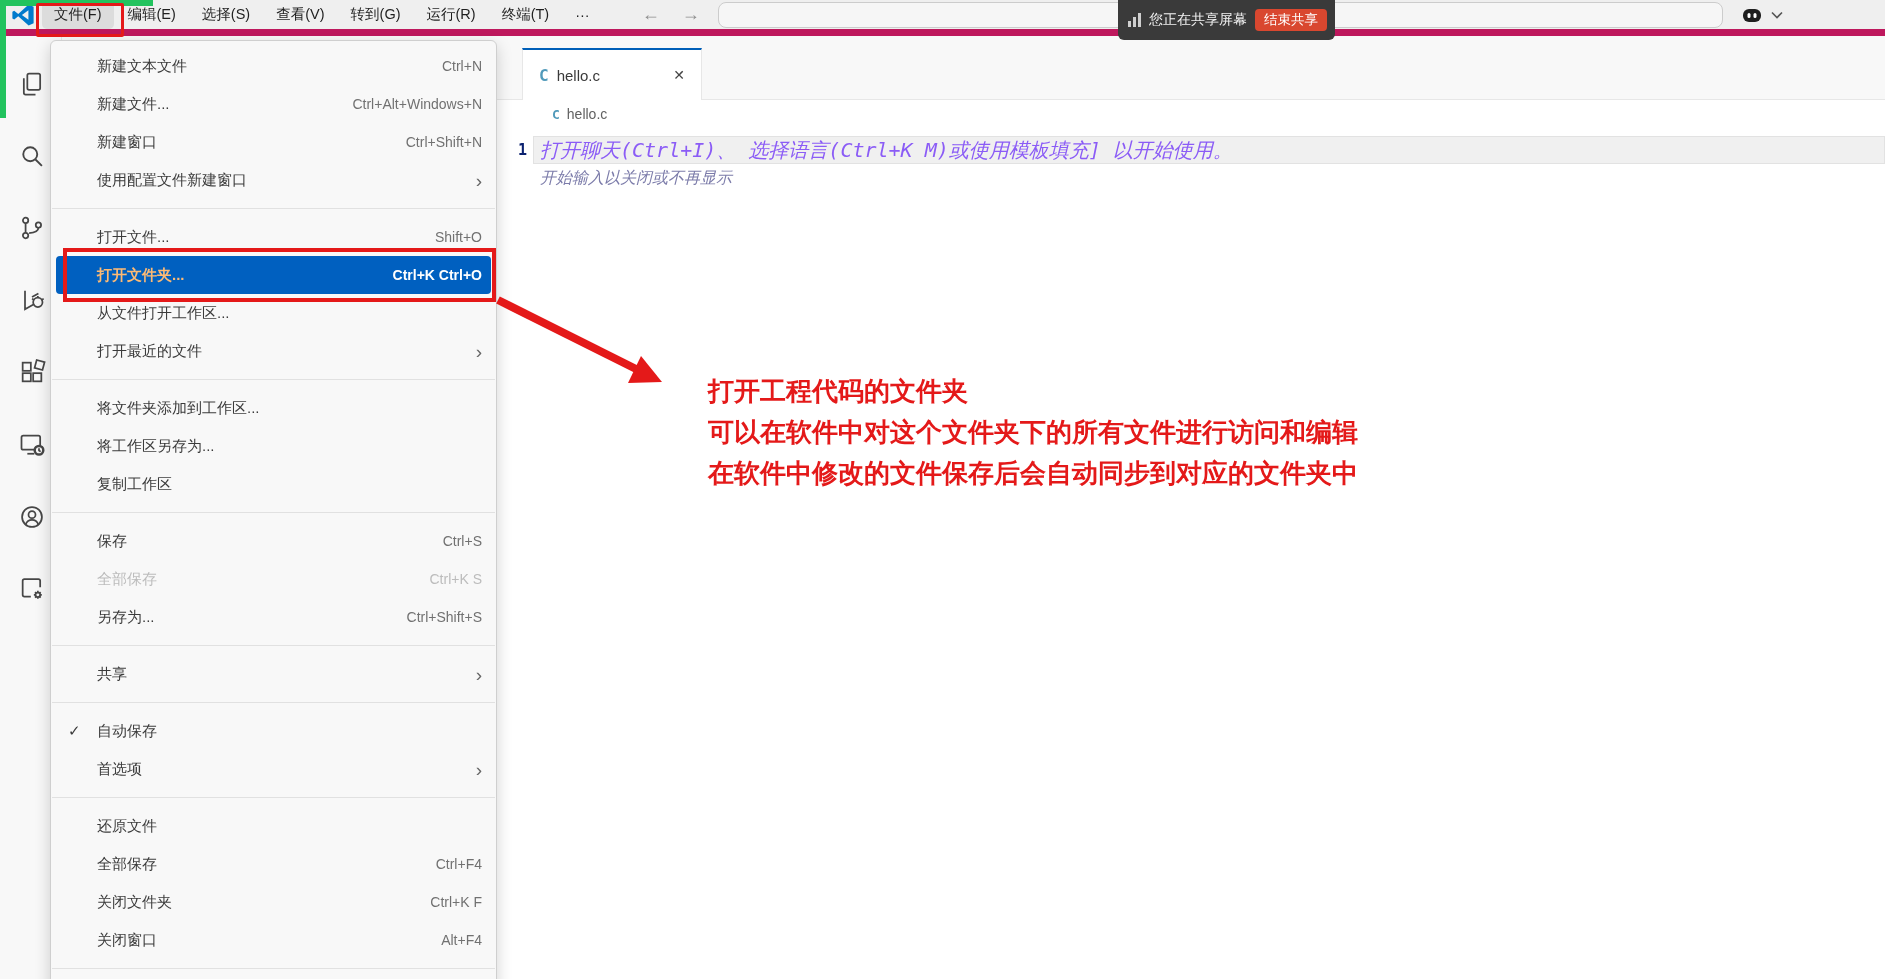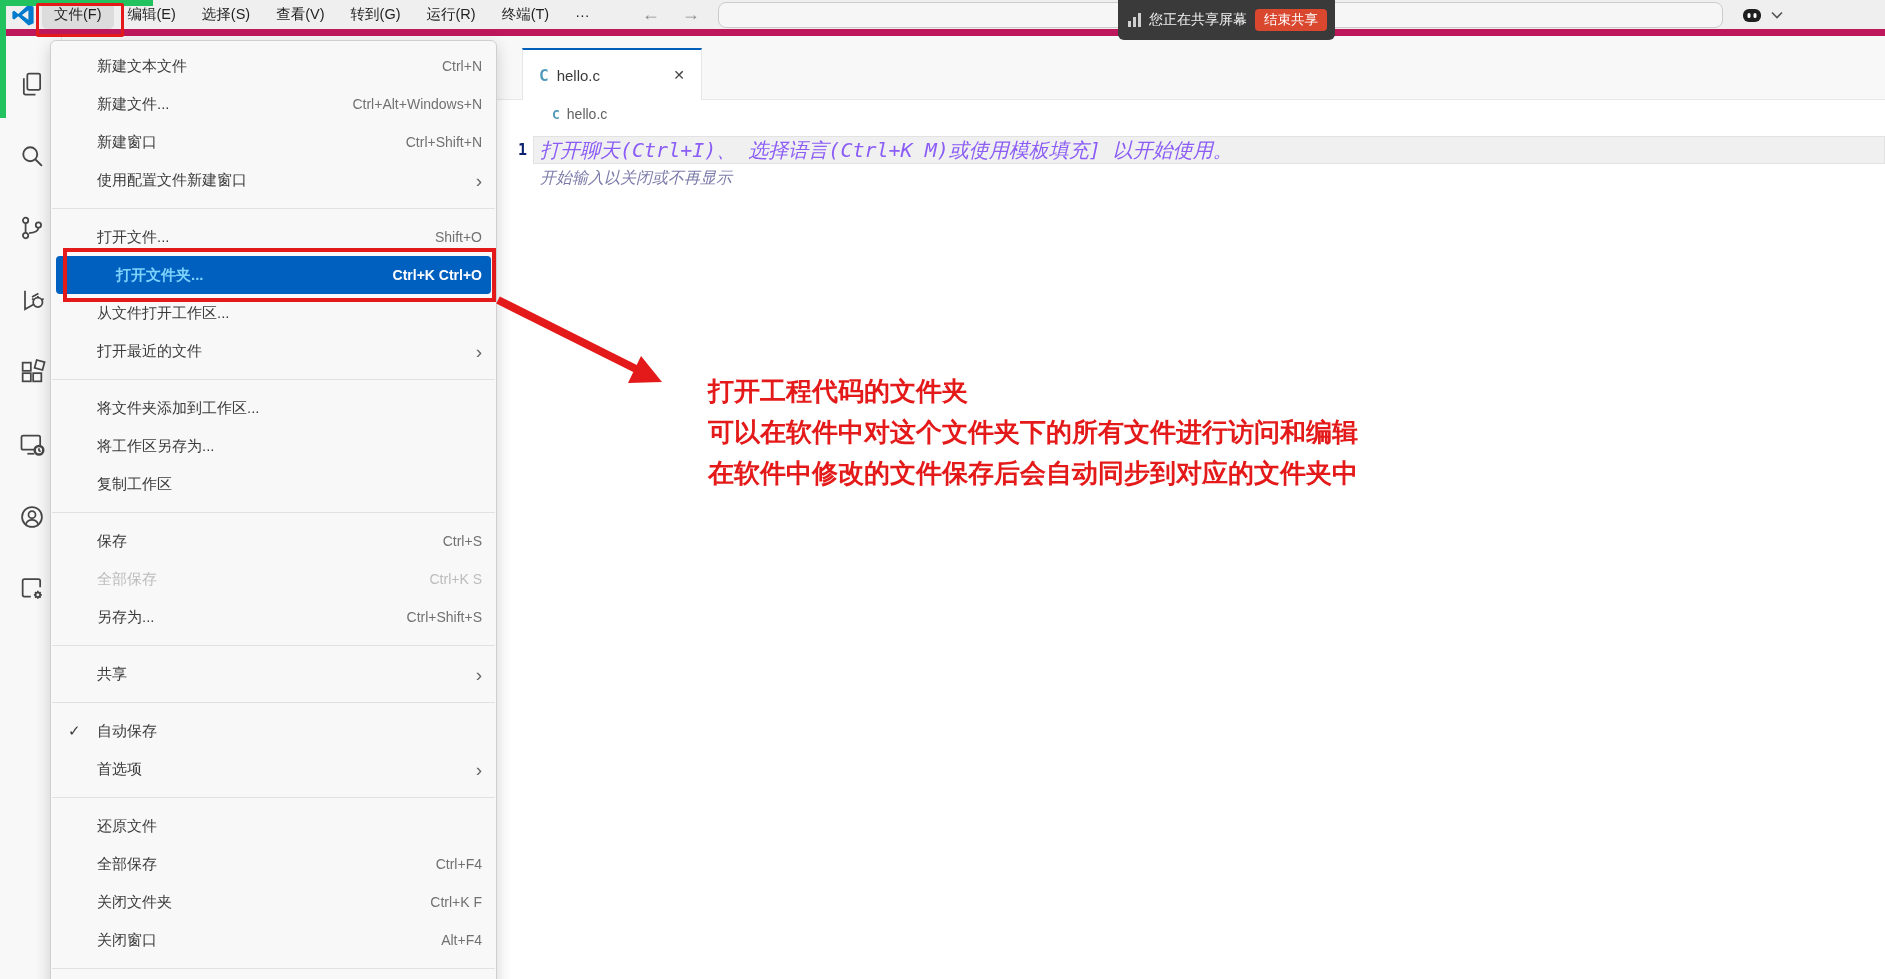--- a/index.html
+++ b/index.html
@@ -74,21 +74,21 @@
               box-shadow:0 5px 16px rgba(0,0,0,0.18); padding-top:6px; z-index:30; }
   .menu-item { height:38px; display:flex; align-items:center; padding:0 14px 0 46px;
                font-size:15px; color:#3b3b3b; position:relative; cursor:default; }
   .menu-item .label { flex:0 0 auto; white-space:nowrap; }
   .menu-item .shortcut { margin-left:auto; font-size:14px; color:#717171; white-space:nowrap; }
   .menu-item .chevron { margin-left:auto; font-size:19px; color:#666; line-height:1; }
   .menu-item .check { position:absolute; left:17px; font-size:15px; color:#3b3b3b; }
   .menu-item.disabled .label, .menu-item.disabled .shortcut { color:#bcbcbc; }
   .menu-item.selected { background:#0060c0; margin:0 5px; border-radius:4px;
                         padding:0 9px 0 41px; color:#fff; }
-  .menu-item.selected .label { color:#7dd3fc; font-weight:bold;margin-left:19px; }
+  .menu-item.selected .label { color:#fdba74; font-weight:bold; }
   .menu-item.selected .shortcut { color:#fff; font-weight:bold; }
   .menu-divider { height:1px; background:#e1e1e1; margin:9px 1px; }
 
   
   .red-frame-file { position:absolute; left:36px; top:3px; width:88px; height:34px;
                     border:3px solid #e41919; border-radius:2px; z-index:80; pointer-events:none; }
   .red-frame-item { position:absolute; left:63px; top:248px; width:433px; height:54px;
                     border:4px solid #e41919; z-index:80; pointer-events:none; }
   .arrow-svg { position:absolute; left:0; top:0; width:1885px; height:979px; z-index:75;
                pointer-events:none; }

